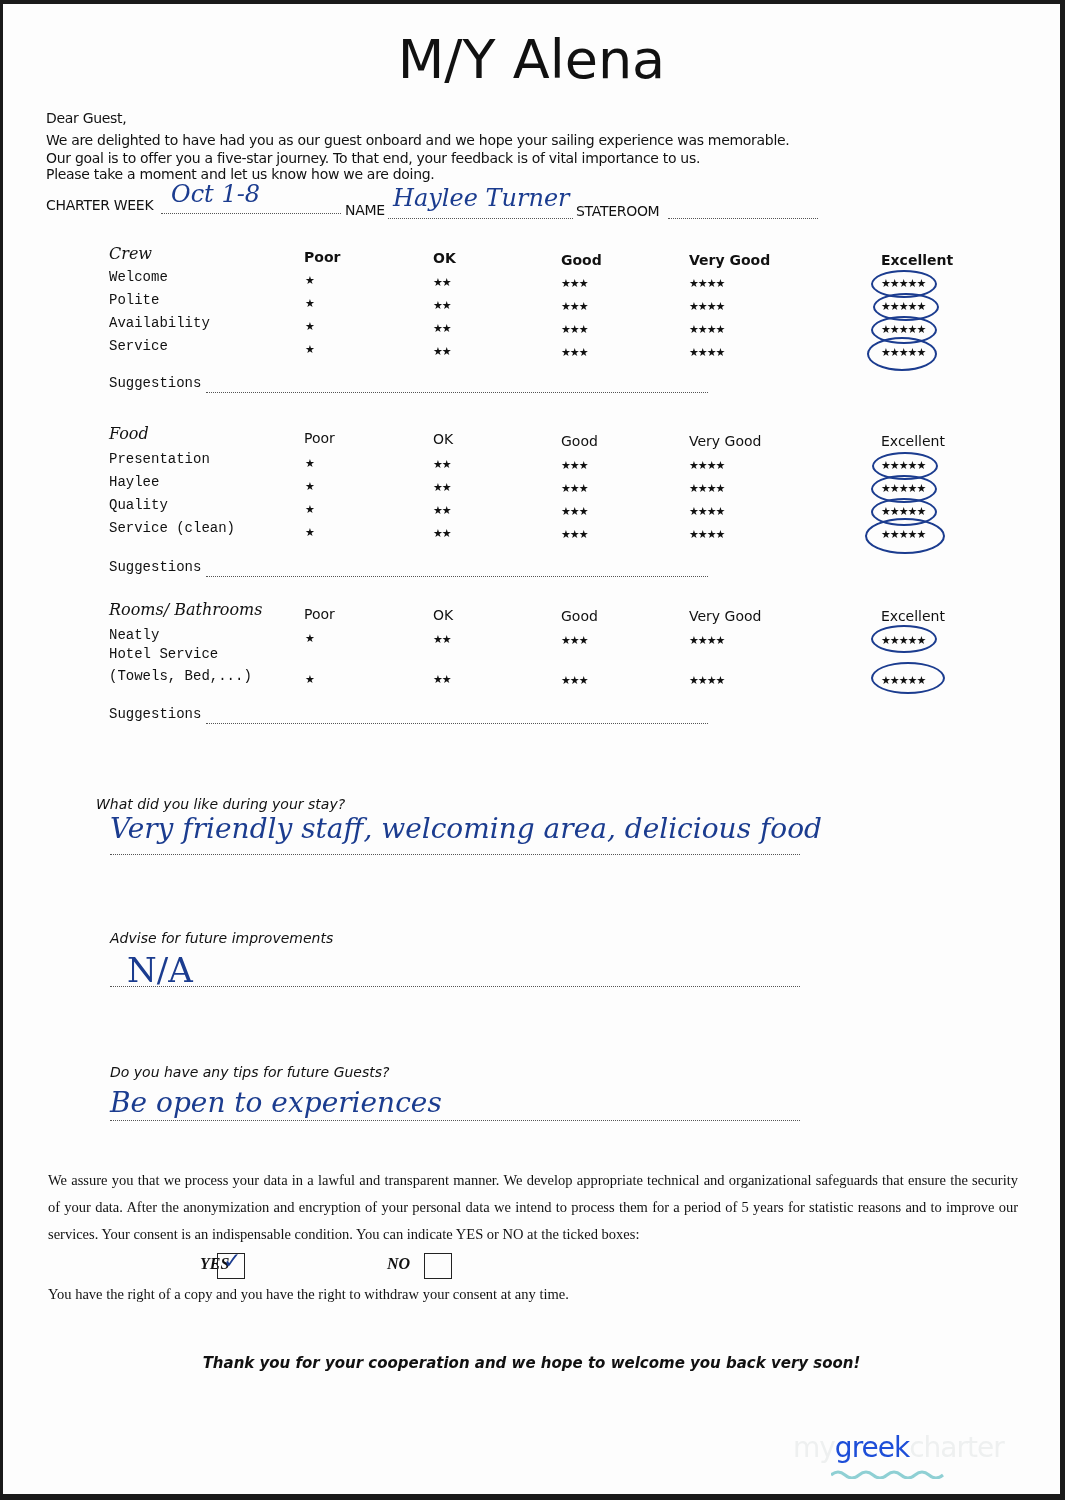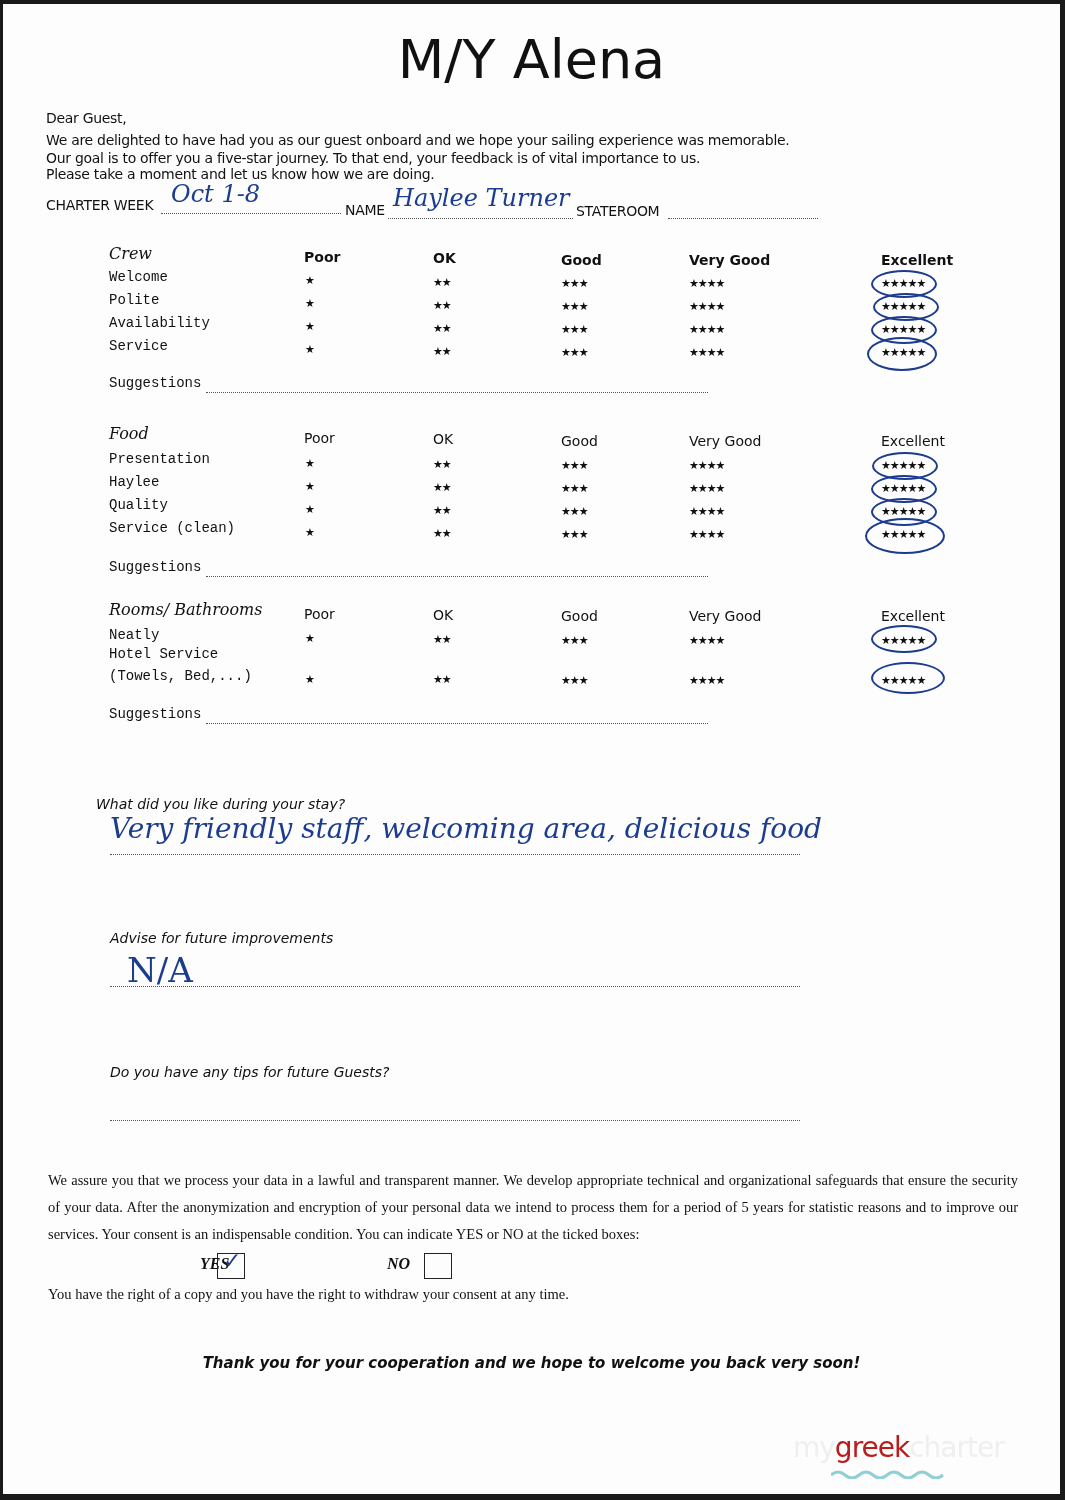--- a/index.html
+++ b/index.html
@@ -13,21 +13,21 @@
   .sechead{font-family:"DejaVu Serif",serif;font-style:italic;font-size:16px;}
   .colhead{font-size:14px;font-weight:bold;font-family:"DejaVu Sans",sans-serif;}
   .rowlabel{font-size:14px;font-family:Liberation Mono, monospace;}
   .stars{font-size:11px;letter-spacing:-1px;}
   .circle{position:absolute;border:2px solid #1b3c8f;border-radius:50%;width:62px;height:24px;}
   .q{font-size:14px;font-style:italic;font-family:"DejaVu Sans",sans-serif;}
   .legal{left:45px;width:970px;font-size:14.5px;font-family:"Liberation Serif",serif;white-space:normal;text-align:justify;line-height:27px;}
   .box{position:absolute;width:26px;height:24px;border:1.5px solid #222;}
   .thanks{left:0;width:1057px;text-align:center;top:1350px;font-size:15px;font-style:italic;font-weight:bold;font-family:"DejaVu Sans",sans-serif;}
   .logo{left:790px;top:1427px;font-size:28px;font-family:"DejaVu Sans",sans-serif;color:#eef0f0;letter-spacing:-1px;}
-  .logo .g{color:#b91c1c;}
+  .logo .g{color:#1d4ed8;}
 </style>
 </head>
 <body>
 
 <div class="page">
 
   <div class="abs title">M/Y Alena</div>
 
   <div class="abs intro" style="top:106px;">Dear Guest,</div>
   <div class="abs intro" style="top:146px;">Our goal is to offer you a five-star journey. To that end, your feedback is of vital importance to us.</div>
@@ -170,20 +170,21 @@
 
   <div class="abs q" style="left:93px;top:792px;">What did you like during your stay?</div>
   <div class="abs hand" style="left:107px;top:808px;font-size:28px;">Very friendly staff, welcoming area, delicious food</div>
   <div class="dots" style="left:107px;top:850px;width:690px;"></div>
 
   <div class="abs q" style="left:107px;top:926px;">Advise for future improvements</div>
   <div class="abs hand" style="left:124px;top:946px;font-size:34px;font-style:normal;">N/A</div>
   <div class="dots" style="left:107px;top:982px;width:690px;"></div>
 
   <div class="abs q" style="left:107px;top:1060px;">Do you have any tips for future Guests?</div>
+  <div class="abs hand" style="left:107px;top:1082px;font-size:28px;">Be open to experiences</div>
   <div class="dots" style="left:107px;top:1116px;width:690px;"></div>
 
   <div class="abs legal" style="top:1163px;">We assure you that we process your data in a lawful and transparent manner. We develop appropriate technical and organizational safeguards that ensure the security of your data. After the anonymization and encryption of your personal data we intend to process them for a period of 5 years for statistic reasons and to improve our services. Your consent is an indispensable condition. You can indicate YES or NO at the ticked boxes:</div>
 
   <div class="abs" style="left:170px;top:1251px;font-family:'Liberation Serif',serif;font-style:italic;font-weight:bold;font-size:16px;margin-left:27px;">YES</div>
   <div class="box" style="left:214px;top:1249px;">
     <span class="abs hand" style="left:5px;top:-6px;font-size:22px;font-style:normal;">✓</span>
   </div>
 
   <div class="abs" style="left:384px;top:1251px;font-family:'Liberation Serif',serif;font-style:italic;font-weight:bold;font-size:16px;">NO</div>

